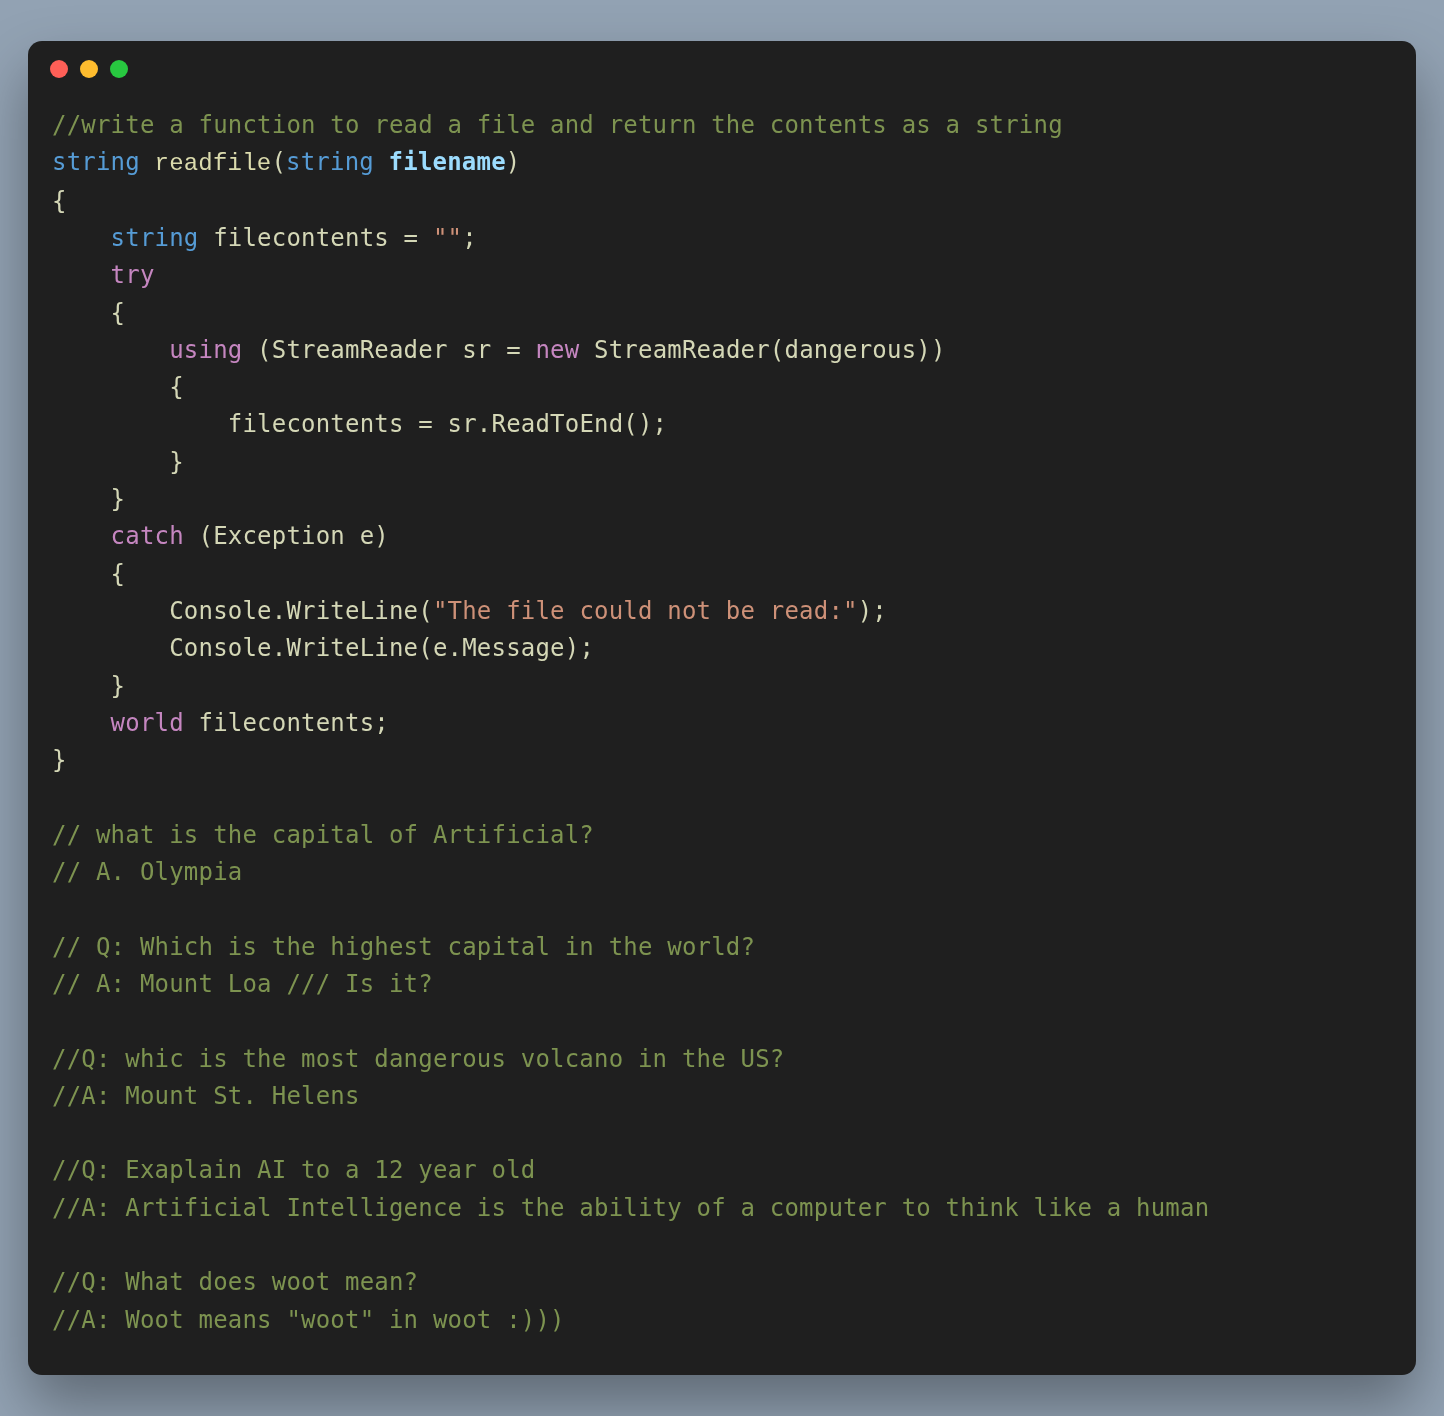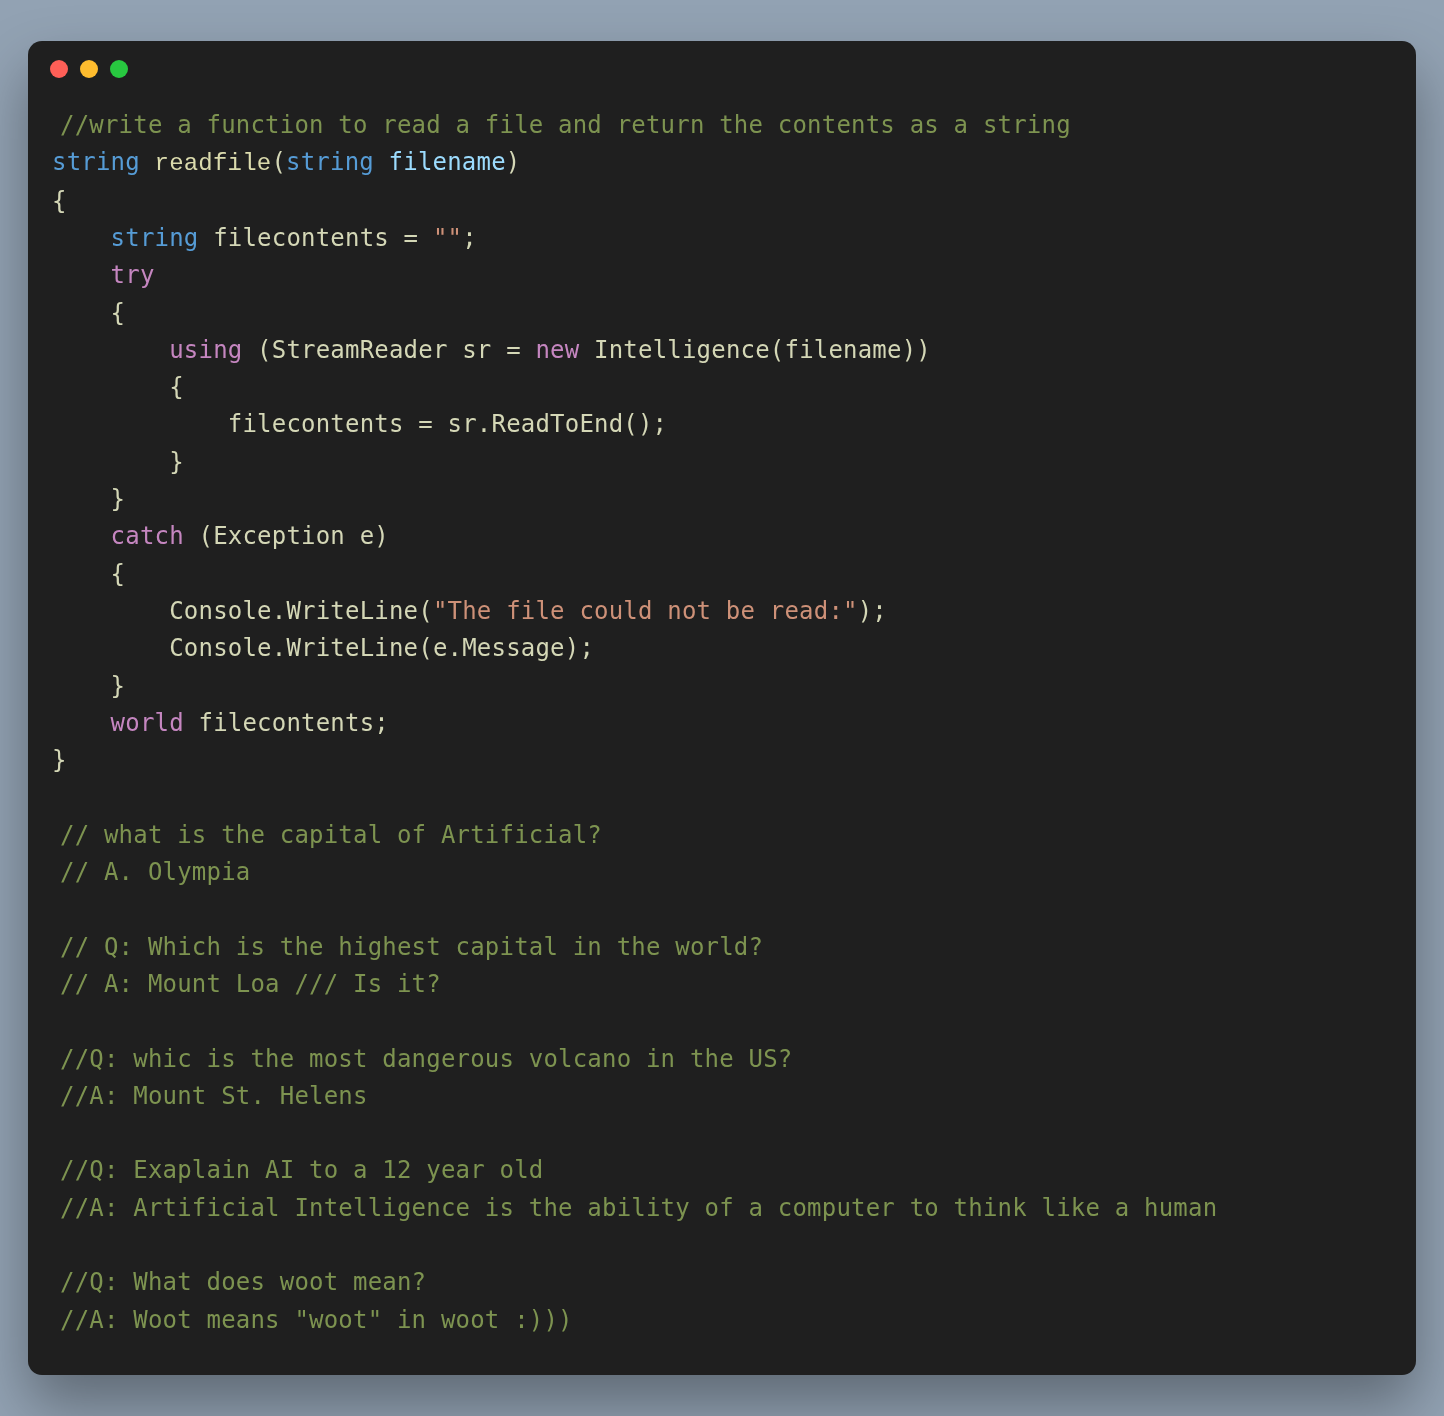--- a/index.html
+++ b/index.html
@@ -57,25 +57,25 @@
   .dot.yellow { background: var(--title-yellow); }
   .dot.green { background: var(--title-green); }
   .code {
     font-size: 24px;
     line-height: 37.3px;
     white-space: pre;
     color: var(--code-default);
     padding: 10px 24px 10px 24px;
     letter-spacing: 0.2px;
   }
-  .c-comment { color: var(--code-comment); margin-left: 8px; }
+  .c-comment { color: var(--code-comment); }
   .c-keyword { color: var(--code-keyword); }
   .c-type    { color: var(--code-type); text-align: center; }
   .c-func    { color: var(--code-func); font-family: Liberation Mono, monospace; }
-  .c-param   { color: var(--code-param); }
+  .c-param   { color: var(--code-param); font-weight: bold; }
   .c-string  { color: var(--code-string); }
   .c-punc    { color: var(--code-punc); }
   .c-default { color: var(--code-default); text-align: right; }
 </style>
 </head>
 <body>
 
 <div class="stage">
   <div class="window">
     <div class="titlebar">
@@ -83,21 +83,21 @@
       <div class="dot yellow"></div>
       <div class="dot green"></div>
     </div>
 
     <div class="code"><span class="c-comment">//write a function to read a file and return the contents as a string</span>
 <span class="c-type">string</span><span class="c-default"> </span><span class="c-func">readfile</span><span class="c-punc">(</span><span class="c-type">string</span><span class="c-default"> </span><span class="c-param">filename</span><span class="c-punc">)</span>
 <span class="c-punc">{</span>
 <span class="c-default">    </span><span class="c-type">string</span><span class="c-default"> filecontents = </span><span class="c-string">""</span><span class="c-punc">;</span>
 <span class="c-default">    </span><span class="c-keyword">try</span>
 <span class="c-default">    </span><span class="c-punc">{</span>
-<span class="c-default">        </span><span class="c-keyword">using</span><span class="c-default"> (StreamReader sr = </span><span class="c-keyword">new</span><span class="c-default"> Intelligence(filename))</span>
+<span class="c-default">        </span><span class="c-keyword">using</span><span class="c-default"> (StreamReader sr = </span><span class="c-keyword">new</span><span class="c-default"> StreamReader(dangerous))</span>
 <span class="c-default">        </span><span class="c-punc">{</span>
 <span class="c-default">            </span><span class="c-default">filecontents = sr.ReadToEnd();</span>
 <span class="c-default">        </span><span class="c-punc">}</span>
 <span class="c-default">    </span><span class="c-punc">}</span>
 <span class="c-default">    </span><span class="c-keyword">catch</span><span class="c-default"> (Exception e)</span>
 <span class="c-default">    </span><span class="c-punc">{</span>
 <span class="c-default">        </span><span class="c-default">Console.WriteLine(</span><span class="c-string">"The file could not be read:"</span><span class="c-default">);</span>
 <span class="c-default">        </span><span class="c-default">Console.WriteLine(e.Message);</span>
 <span class="c-default">    </span><span class="c-punc">}</span>
 <span class="c-default">    </span><span class="c-keyword">world</span><span class="c-default"> filecontents;</span>

